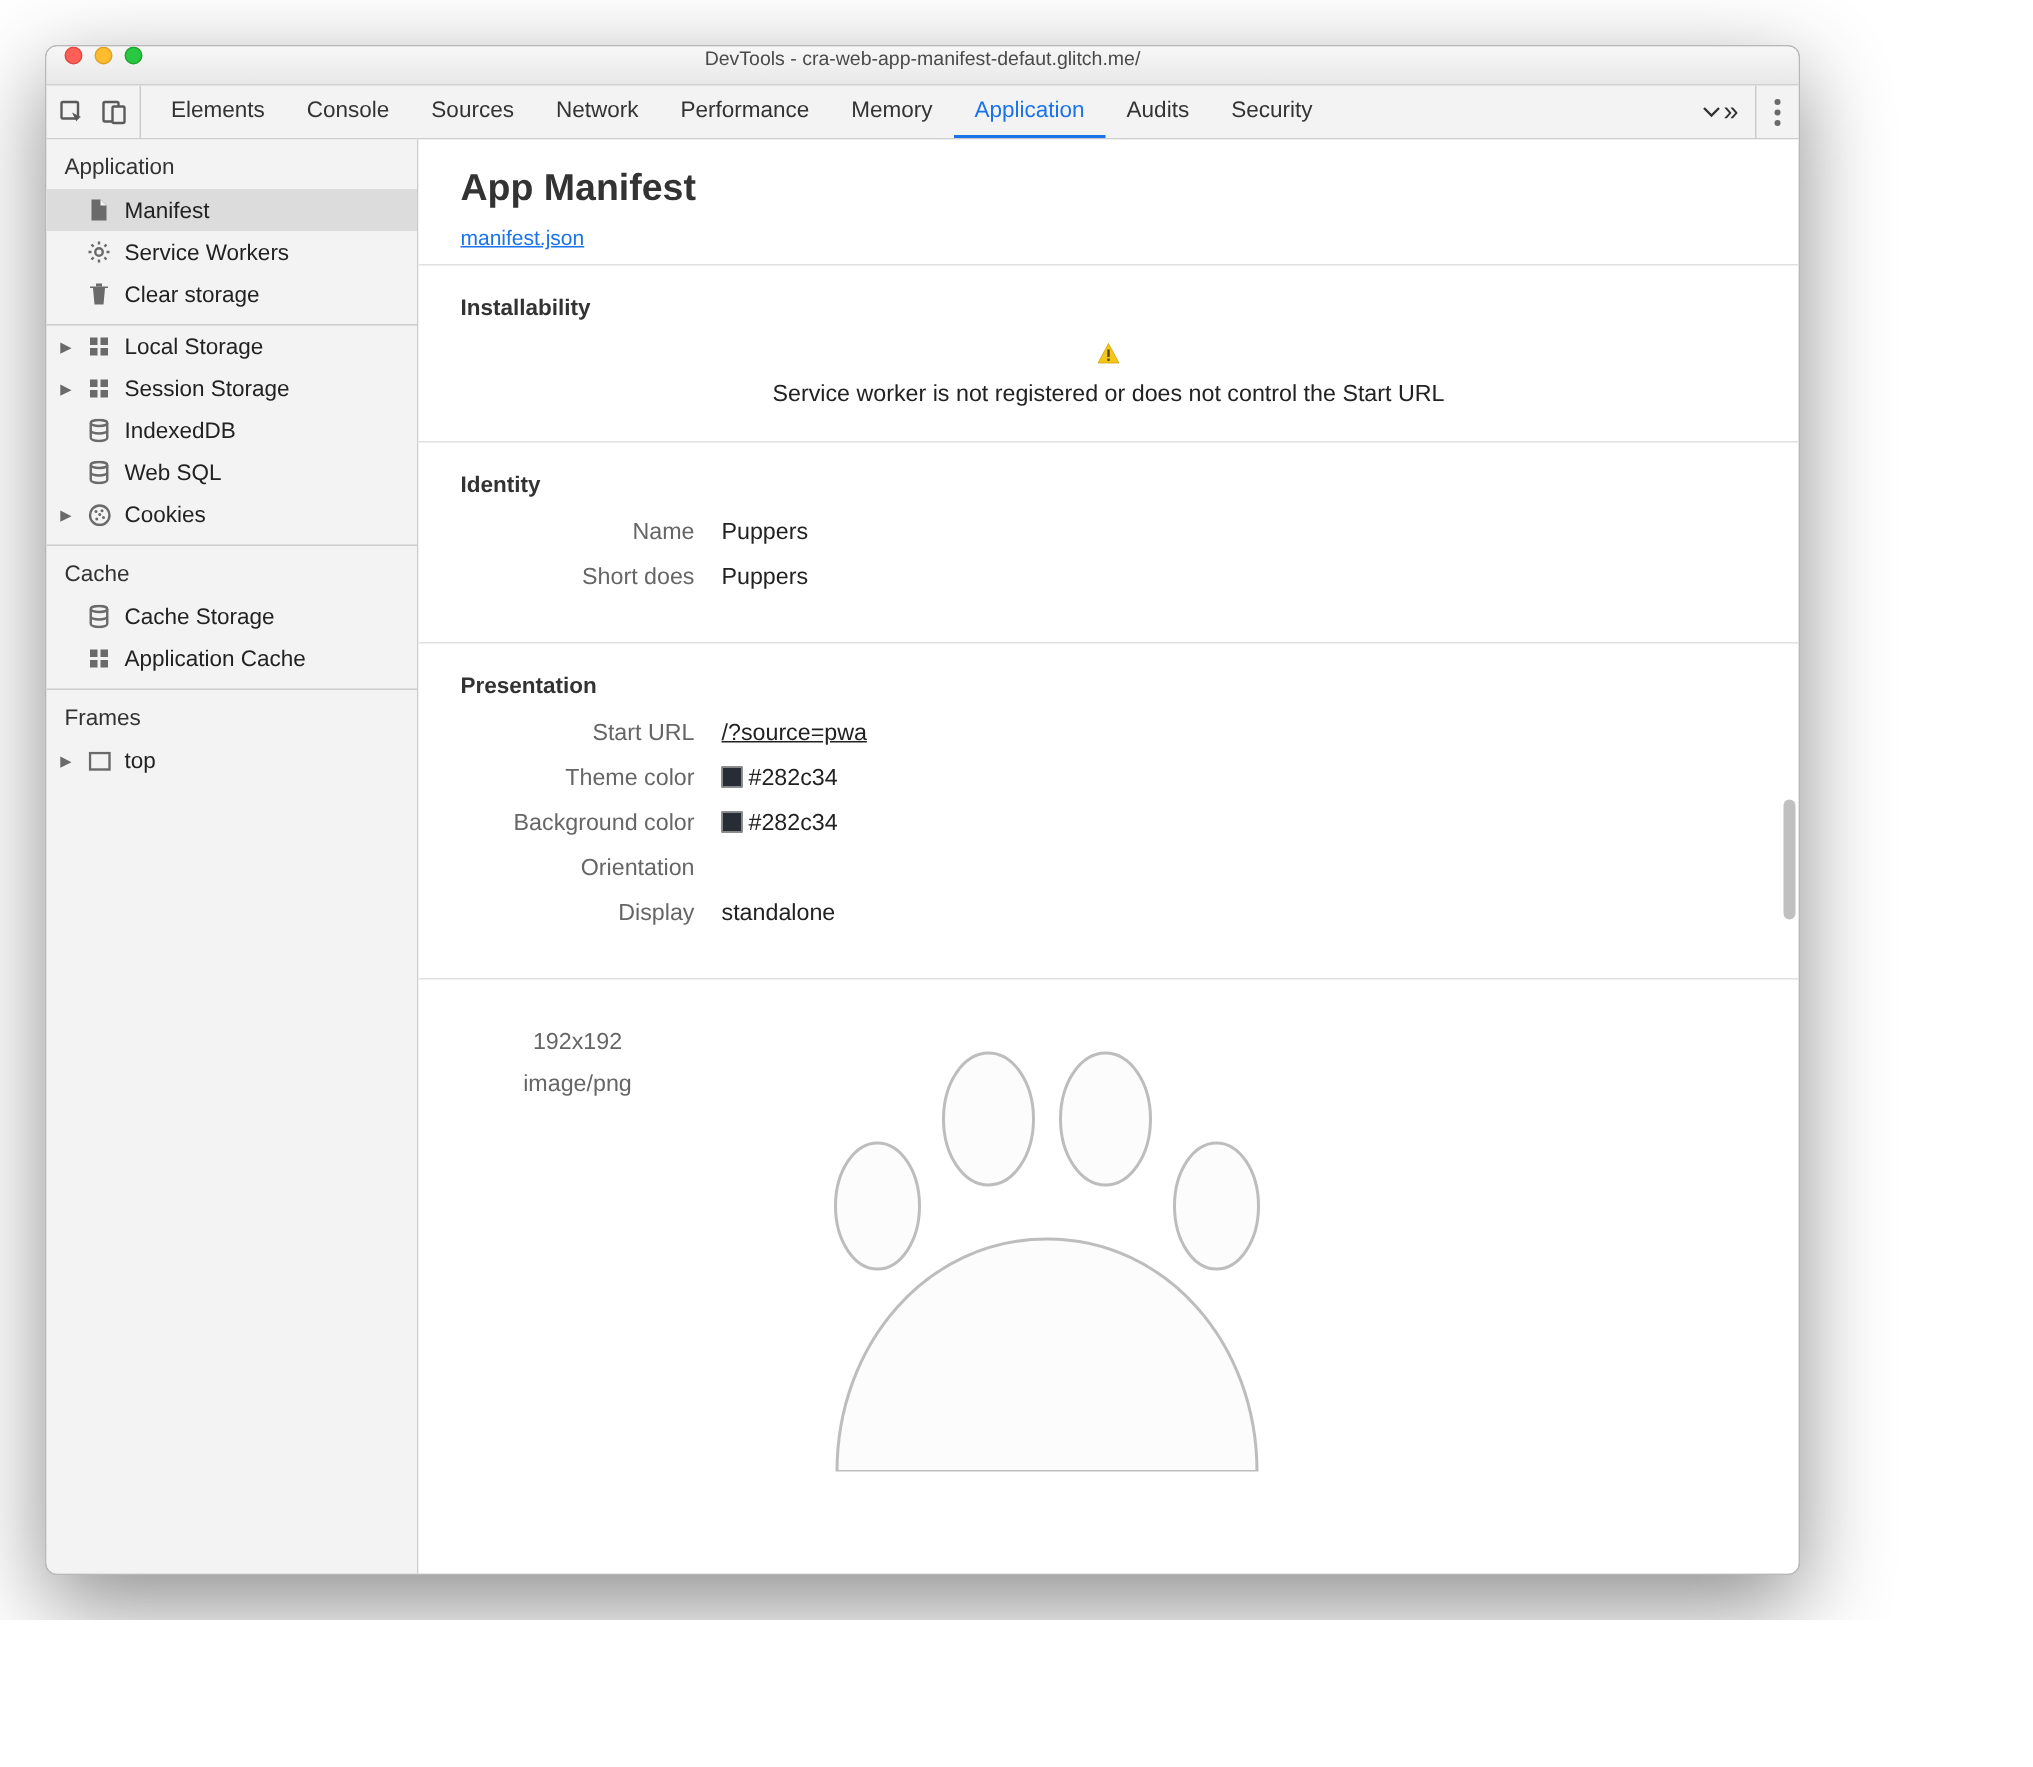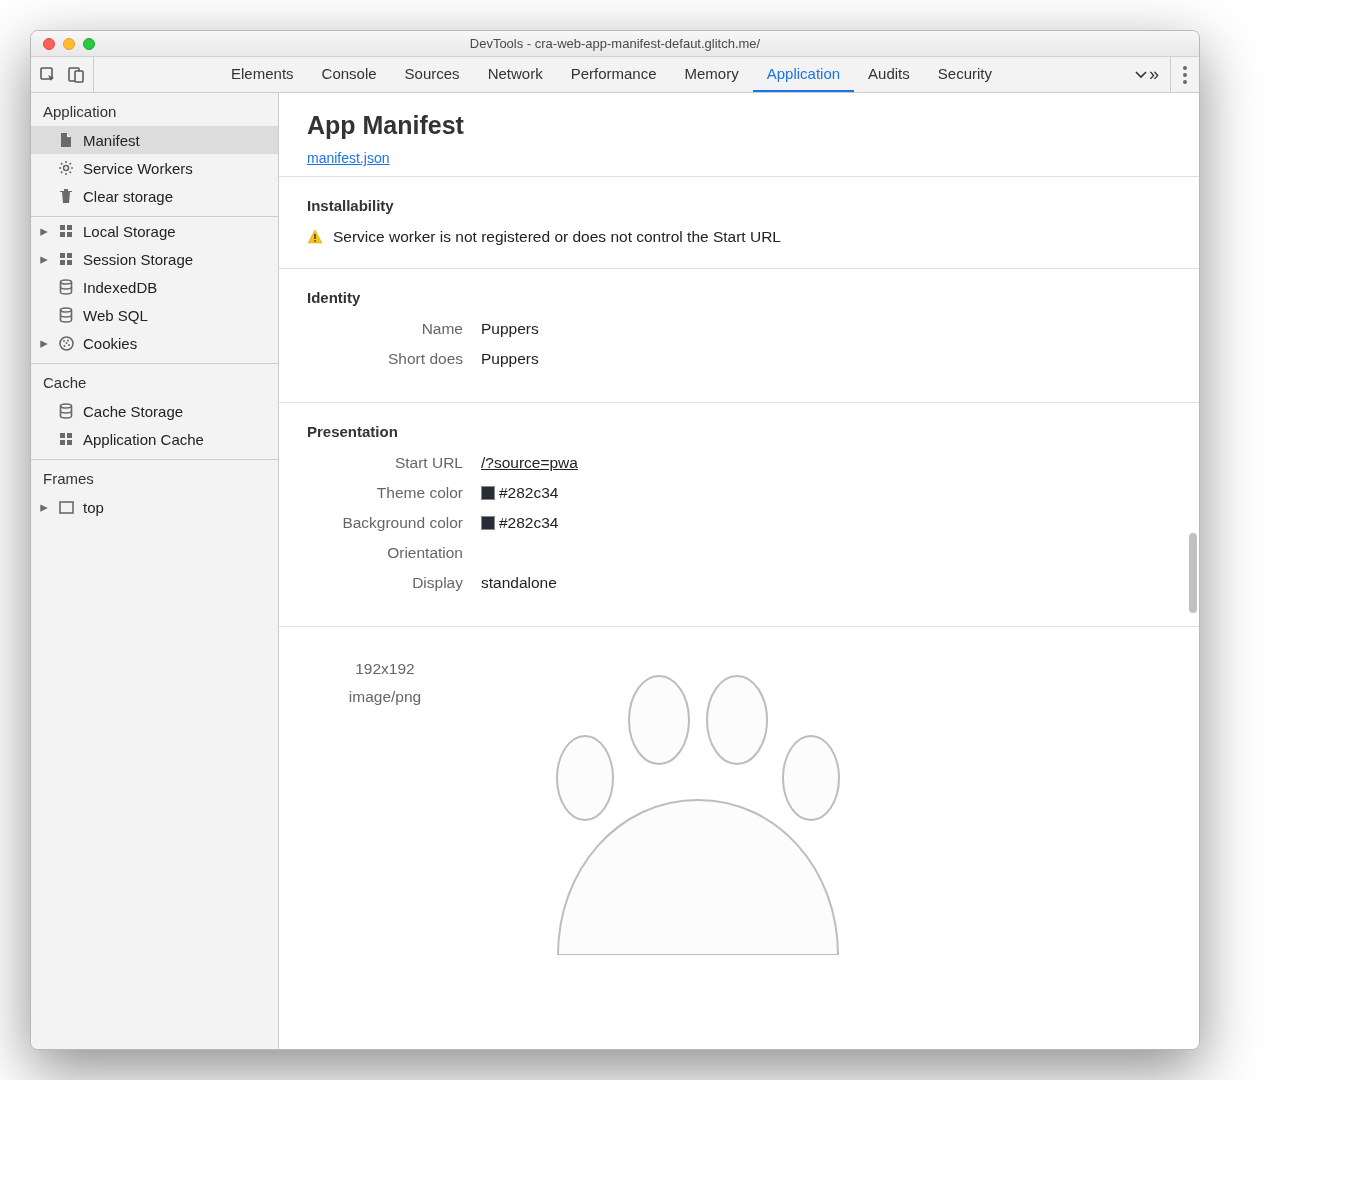--- a/index.html
+++ b/index.html
@@ -1,29 +1,29 @@
 <!DOCTYPE html>
 <html><head>
 <meta charset="utf-8">
 <style>
   * { box-sizing: border-box; }
   html, body { margin:0; padding:0; font-family: -apple-system, BlinkMacSystemFont, "Segoe UI", Helvetica, Arial, sans-serif; font-size:14px; color:#222; }
   body { background:#fff; padding:30px; }
   .window { width:1170px; height:1020px; background:#fff; border:1px solid #b8b8b8; border-radius:8px; box-shadow: 0 20px 60px rgba(0,0,0,.45); overflow:hidden; display:flex; flex-direction:column; }
-  .titlebar { height:26px; background:linear-gradient(#f7f7f7,#e8e8e8); border-bottom:1px solid #d0d0d0; display:flex; align-items:center; position:relative; }
+  .titlebar { height:26px; background:linear-gradient(#f7f7f7,#e8e8e8); border-bottom:1px solid #d0d0d0; display:flex; position:relative; }
   .traffic { display:flex; gap:8px; padding-left:12px; }
   .tl-dot { width:12px; height:12px; border-radius:50%; }
   .tl-close { background:#ff5f57; border:1px solid #e14942; }
   .tl-min   { background:#ffbd2e; border:1px solid #e1a126; }
   .tl-max   { background:#28c840; border:1px solid #1ba82f; }
   .title-text { position:absolute; left:0; right:0; text-align:center; font-size:13px; color:#4a4a4a; }
   .tabbar { height:36px; background:#f3f3f3; border-bottom:1px solid #ccc; display:flex; align-items:stretch; }
   .tab-left-icons { display:flex; align-items:center; padding:0 8px; gap:10px; border-right:1px solid #ccc; }
   .tab-left-icons svg { display:block; }
-  .tabs { display:flex; align-items:stretch; flex:1; padding-left:6px;justify-content:center; }
+  .tabs { display:flex; align-items:stretch; flex:1; padding-left:6px; }
   .tab { display:flex; align-items:center; padding:0 14px; font-size:15px; color:#333; cursor:default; border-bottom:2px solid transparent; }
   .tab.active { color:#1a73e8; border-bottom-color:#1a73e8; }
   .tab-overflow { display:flex; align-items:center; padding:0 10px; color:#333; }
   .tabbar-right { display:flex; align-items:center; padding:0 12px; border-left:1px solid #ccc; color:#6a6a6a; }
   .kebab { display:flex; flex-direction:column; gap:3px; }
   .kebab span { width:4px; height:4px; border-radius:50%; background:#6a6a6a; }
   .content { flex:1; display:flex; min-height:0; }
   .sidebar { width:248px; background:#f3f3f3; border-right:1px solid #ccc; overflow:auto; }
   .group-title { padding:10px 12px 6px 12px; font-size:15px; color:#333; }
   .group-items { padding-bottom:6px; }
@@ -33,21 +33,21 @@
   .item.selected { background:#dcdcdc; }
   .divider { height:1px; background:#ccc; margin:0; }
   .icon-slot { width:18px; display:flex; justify-content:center; color:#6a6a6a; }
   .main { flex:1; overflow:auto; background:#fff; position:relative; }
   .main-inner { padding:0; }
   .pane-header { padding:18px 28px 10px 28px; }
   .pane-title { font-size:25px; font-weight:600; color:#333; margin:0 0 10px 0; }
   .link { color:#1a73e8; text-decoration:underline; cursor:pointer; }
   .section { border-top:1px solid #e0e0e0; padding:20px 28px 22px 28px; }
   .section-title { font-size:15px; font-weight:700; color:#333; margin-bottom:14px; }
-  .warning-row { display:flex; align-items:center; gap:10px; font-size:15.5px; color:#222; }
+  .warning-row { display:flex; align-items:center; gap:10px; font-size:15.5px; color:#222;flex-direction:column; }
   .warn-icon svg { display:block; }
   .kv { display:flex; align-items:center; margin:12px 0; font-size:15.5px; }
   .kv .k { width:156px; text-align:right; color:#666; margin-right:18px; }
   .kv .v { color:#222; }
   .swatch { display:inline-block; width:14px; height:14px; border:1px solid #888; vertical-align:-2px; margin-right:4px; }
   .icons-block { display:flex; gap:30px; padding-top:8px; }
   .icons-meta { width:156px; text-align:center; color:#666; font-size:15.5px; line-height:1.8; }
   .paw { flex:0 0 auto; }
   .scrollbar-fake { position:absolute; right:2px; top:46%; width:8px; height:80px; background:#c0c0c0; border-radius:4px; }
 </style>

